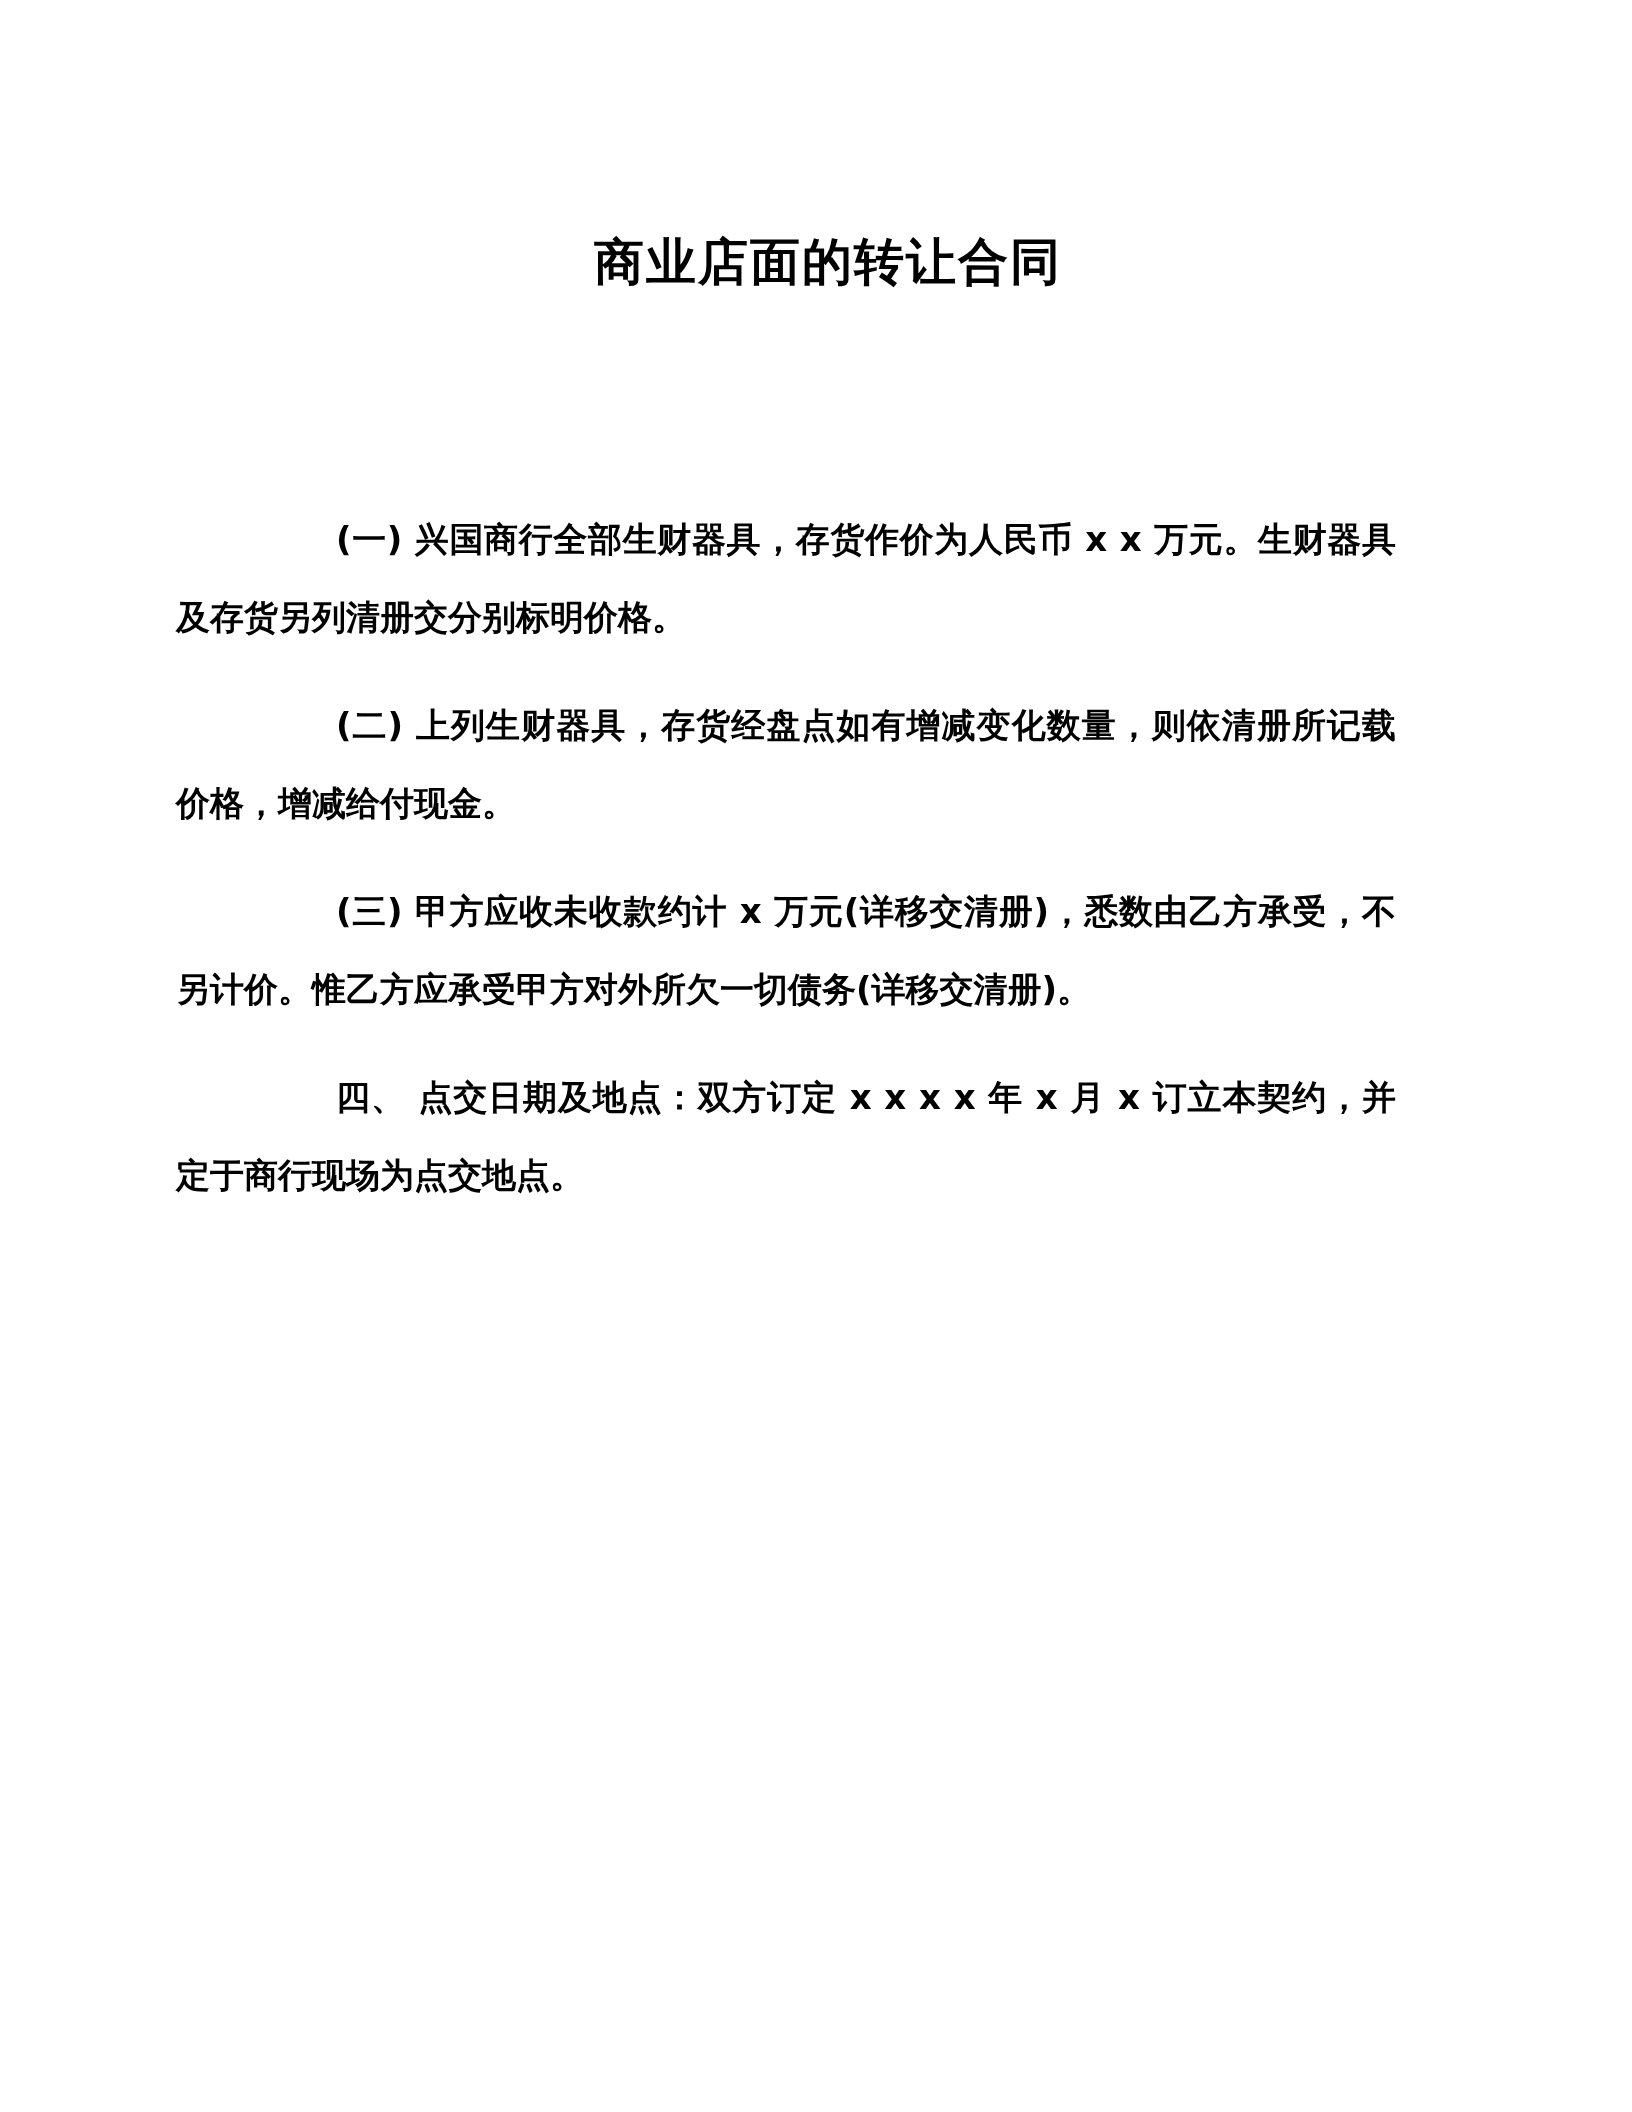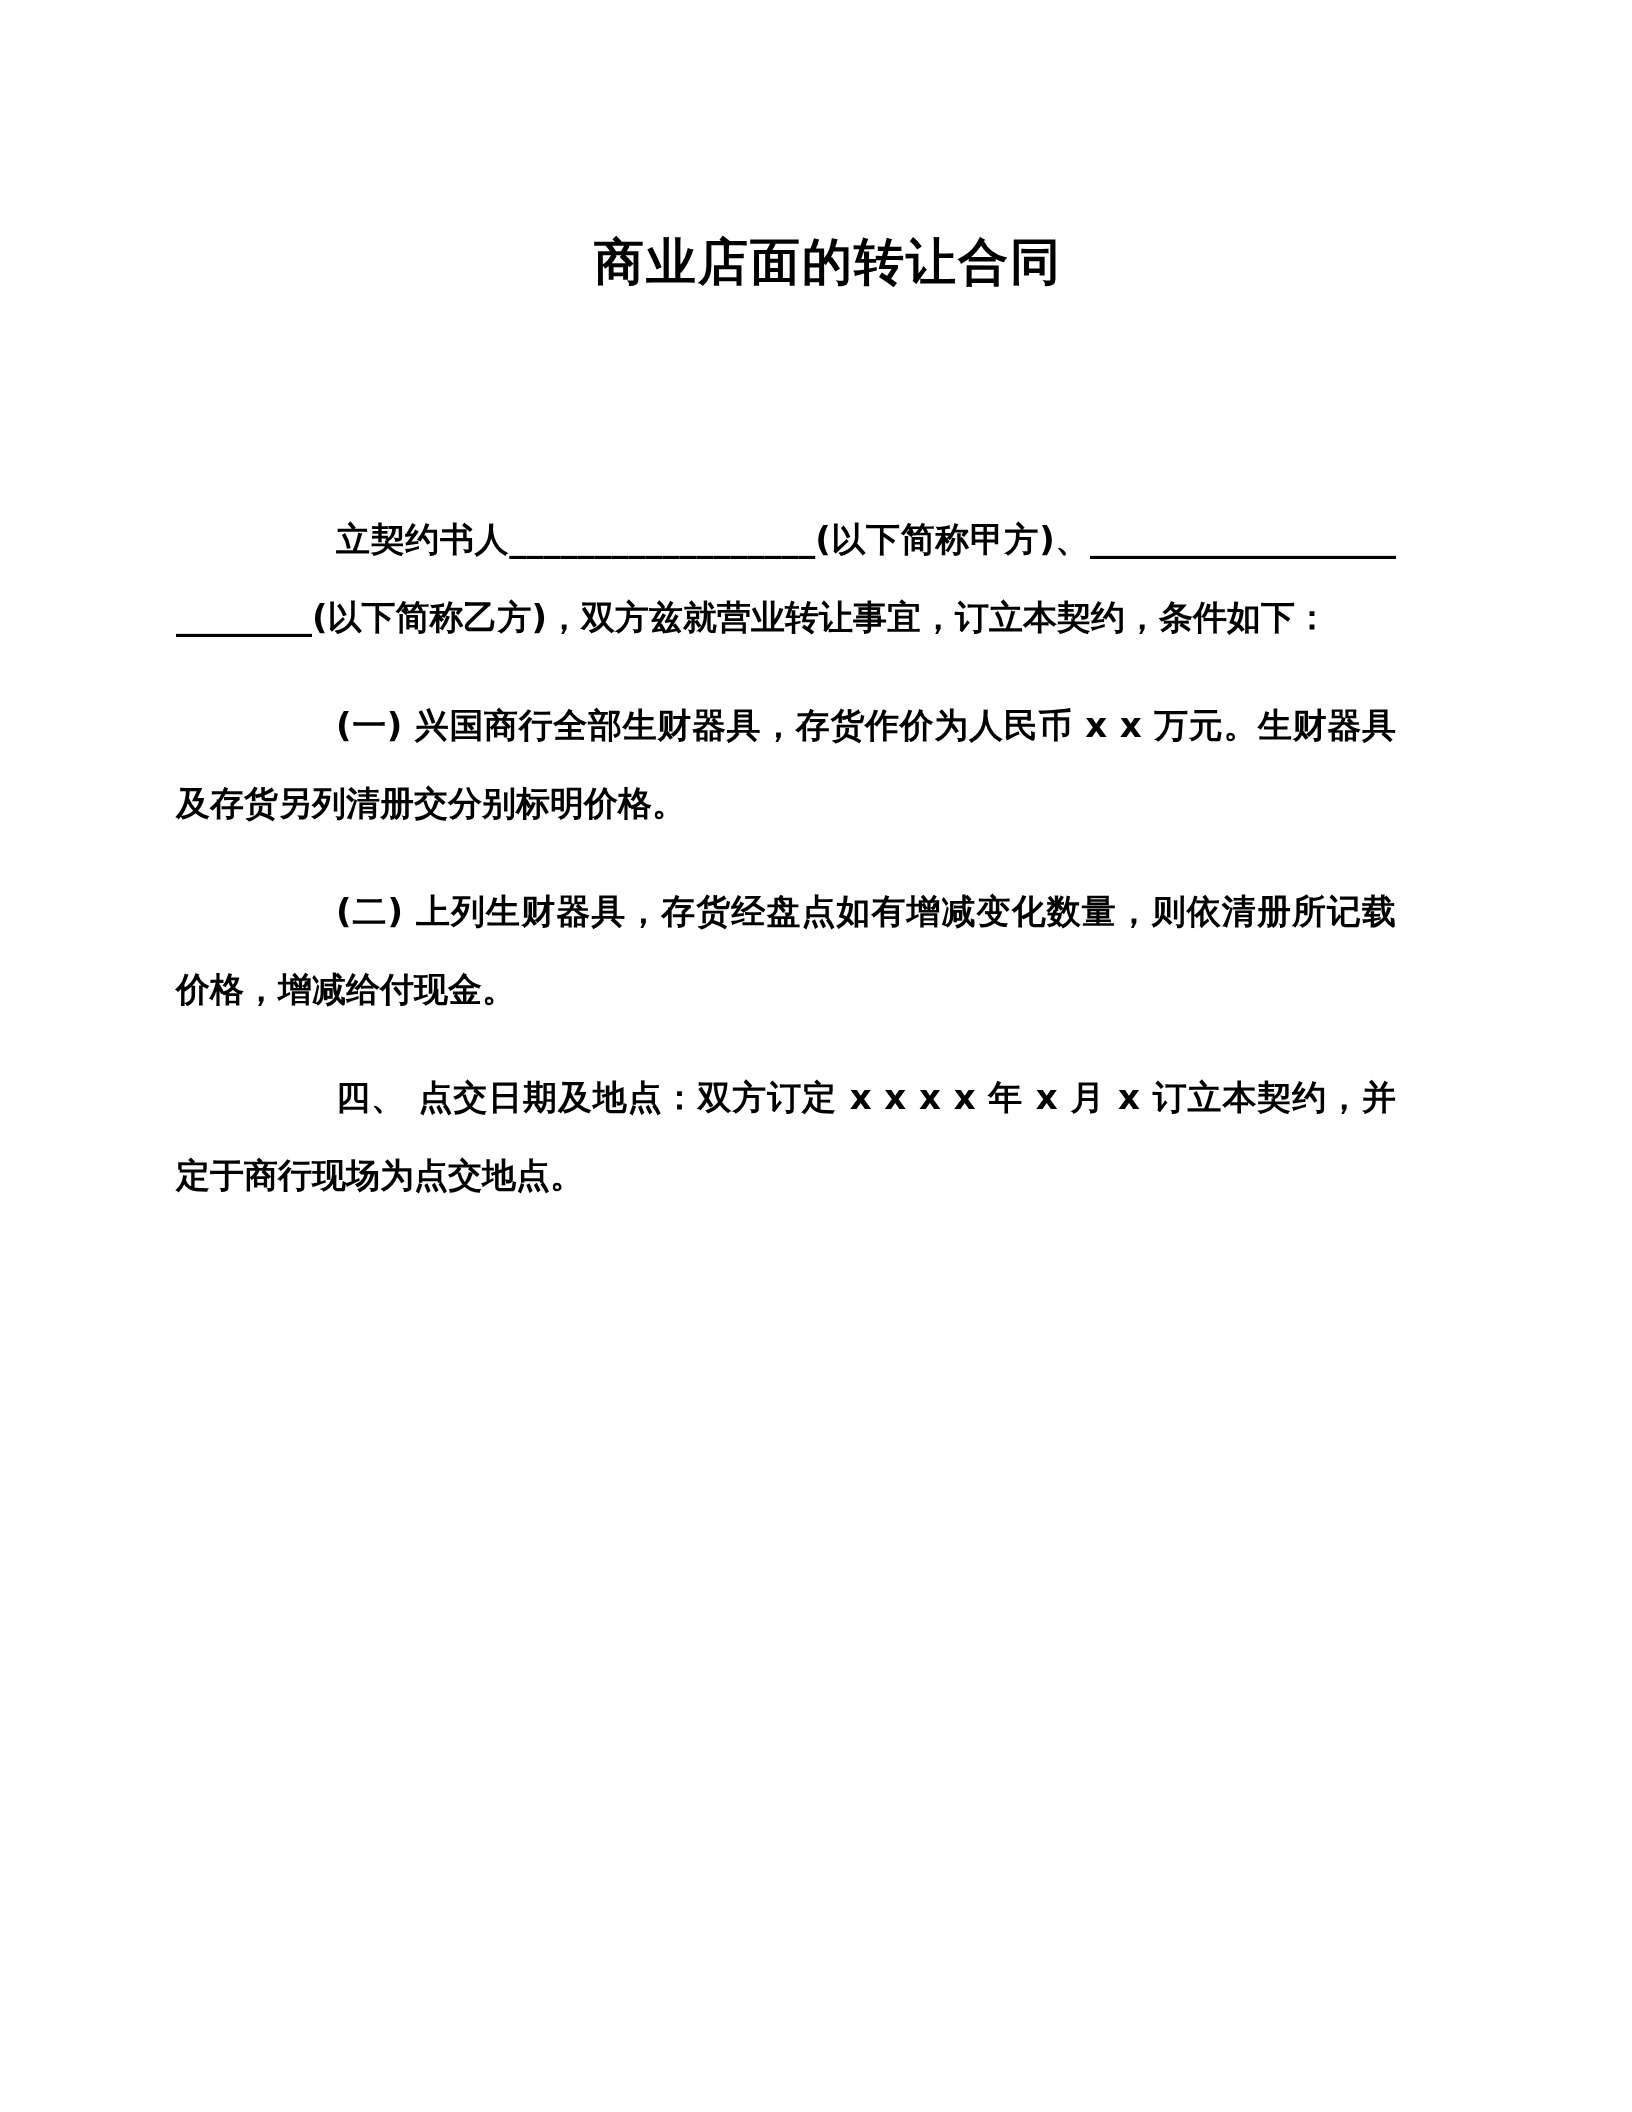--- a/index.html
+++ b/index.html
@@ -42,26 +42,26 @@
 </style>
 </head>
 <body>
 
 <div class="page">
 
   <h1 class="doc-title">商业店面的转让合同</h1>
 
   <div class="doc-body">
 
-    <p>立契约书人__________________(以下简称甲方)、__________________________(以下简称乙方)，双方兹就营业转让事宜，订立本契约，条件如下：</p>
 
 
 
     <p>(一) 兴国商行全部生财器具，存货作价为人民币 x x 万元。生财器具及存货另列清册交分别标明价格。</p>
 
     <p>(二) 上列生财器具，存货经盘点如有增减变化数量，则依清册所记载价格，增减给付现金。</p>
 
+    <p>(三) 甲方应收未收款约计 x 万元(详移交清册)，悉数由乙方承受，不另计价。惟乙方应承受甲方对外所欠一切债务(详移交清册)。</p>
 
 
     <p>四、 点交日期及地点：双方订定 x x x x 年 x 月 x 订立本契约，并定于商行现场为点交地点。</p>
 
   </div>
 </div>
 
 </body></html>

